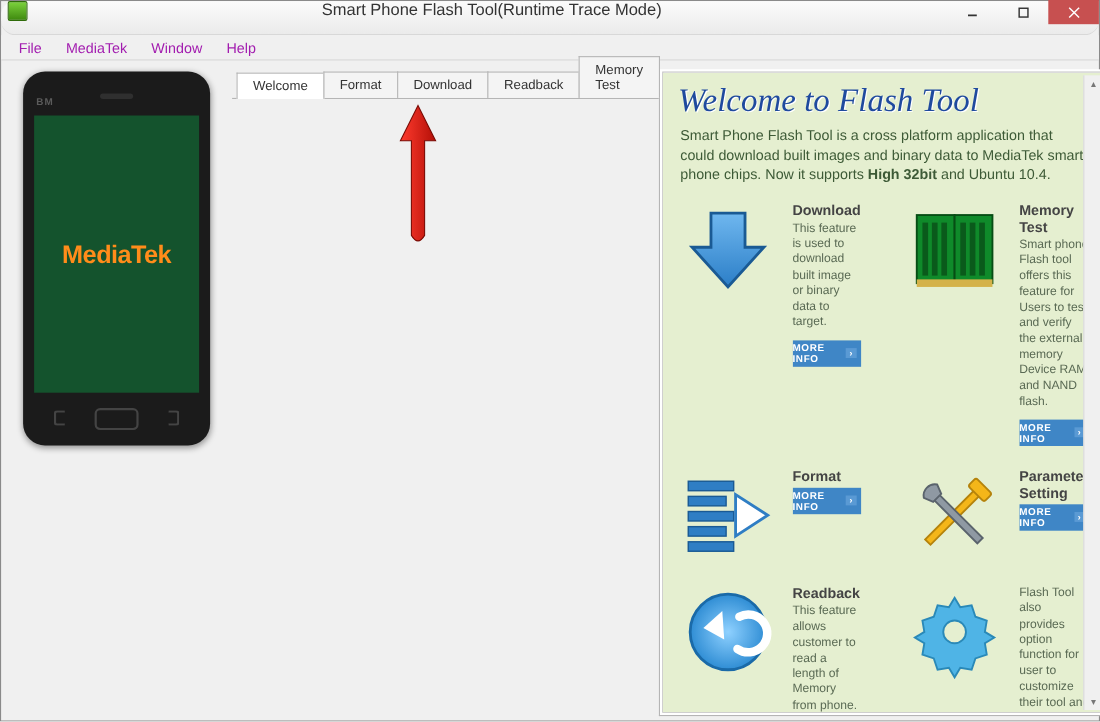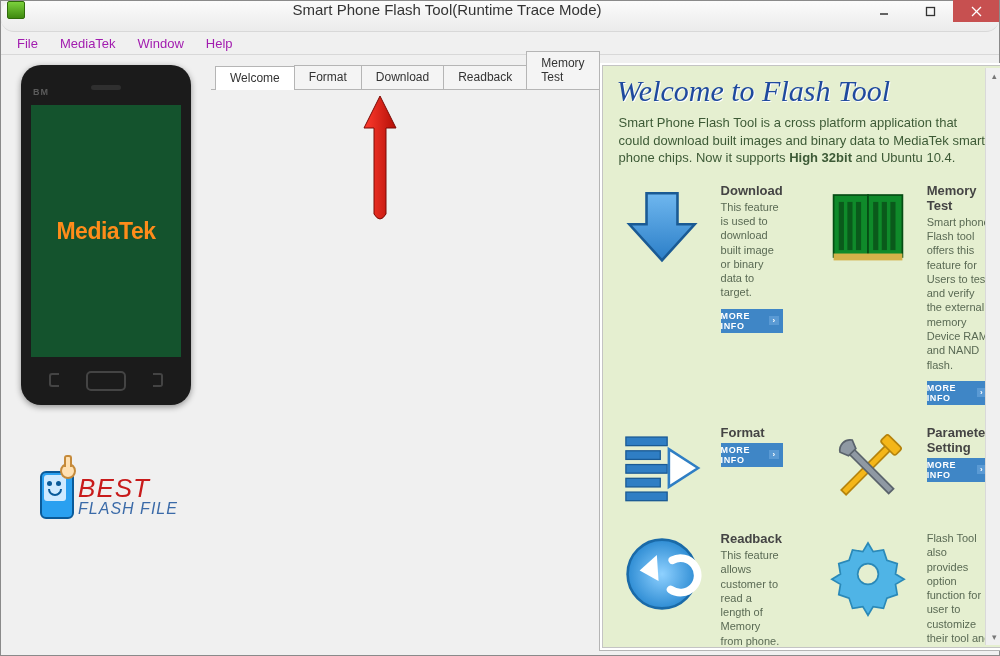--- a/index.html
+++ b/index.html
@@ -106,35 +106,20 @@
         <div class="bm">BM</div>
         <div class="speaker"></div>
         <div class="screen">
           <span>MediaTek</span>
         </div>
         <div class="touch l"></div>
         <div class="homebtn"></div>
         <div class="touch r"></div>
       </div>
 
-      <div class="bff-logo">
-        <div class="mascot">
-          <div class="body2"></div>
-            <div class="screen2"></div>
-          <div class="eye l"></div>
-            <div class="eye r"></div>
-            <div class="smile"></div>
-          <div class="hand"></div>
-            <div class="finger"></div>
-        </div>
-        <div class="bff-text">
-          <div class="line1" style="color:#c81b1b">BEST</div>
-          <div class="line2">FLASH FILE</div>
-        </div>
-      </div>
     </div>
 
     <div class="rightcol">
       <div class="tabstrip">
         <div class="tab active">Welcome</div>
         <div class="tab">Format</div>
         <div class="tab">Download</div>
         <div class="tab">Readback</div>
         <div class="tab">Memory Test</div>
       </div>

